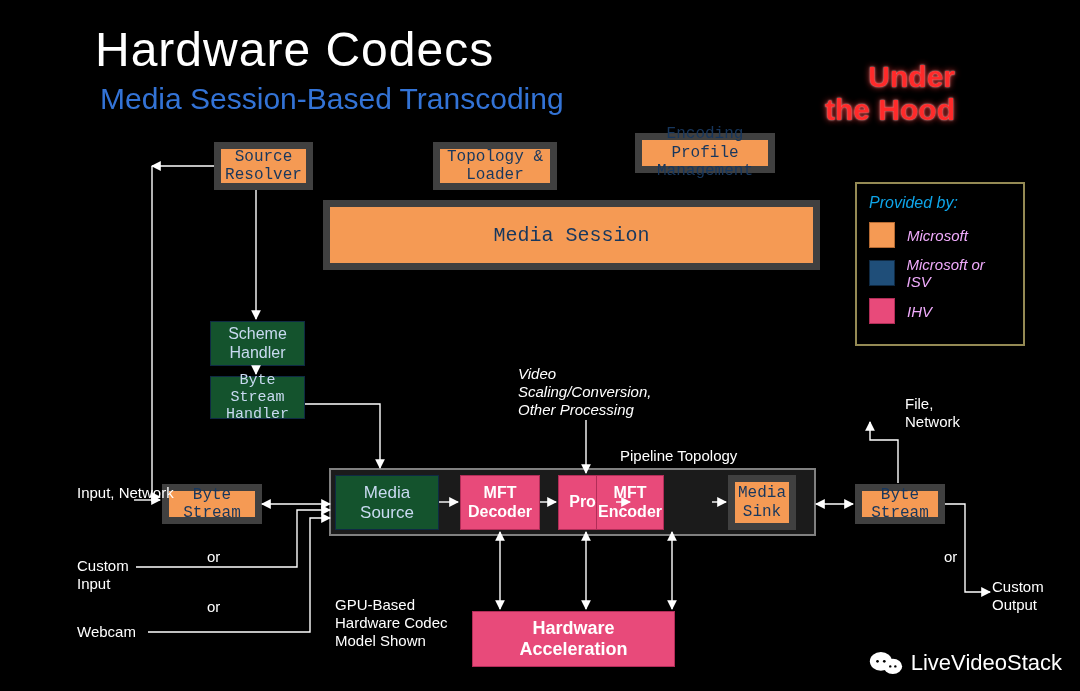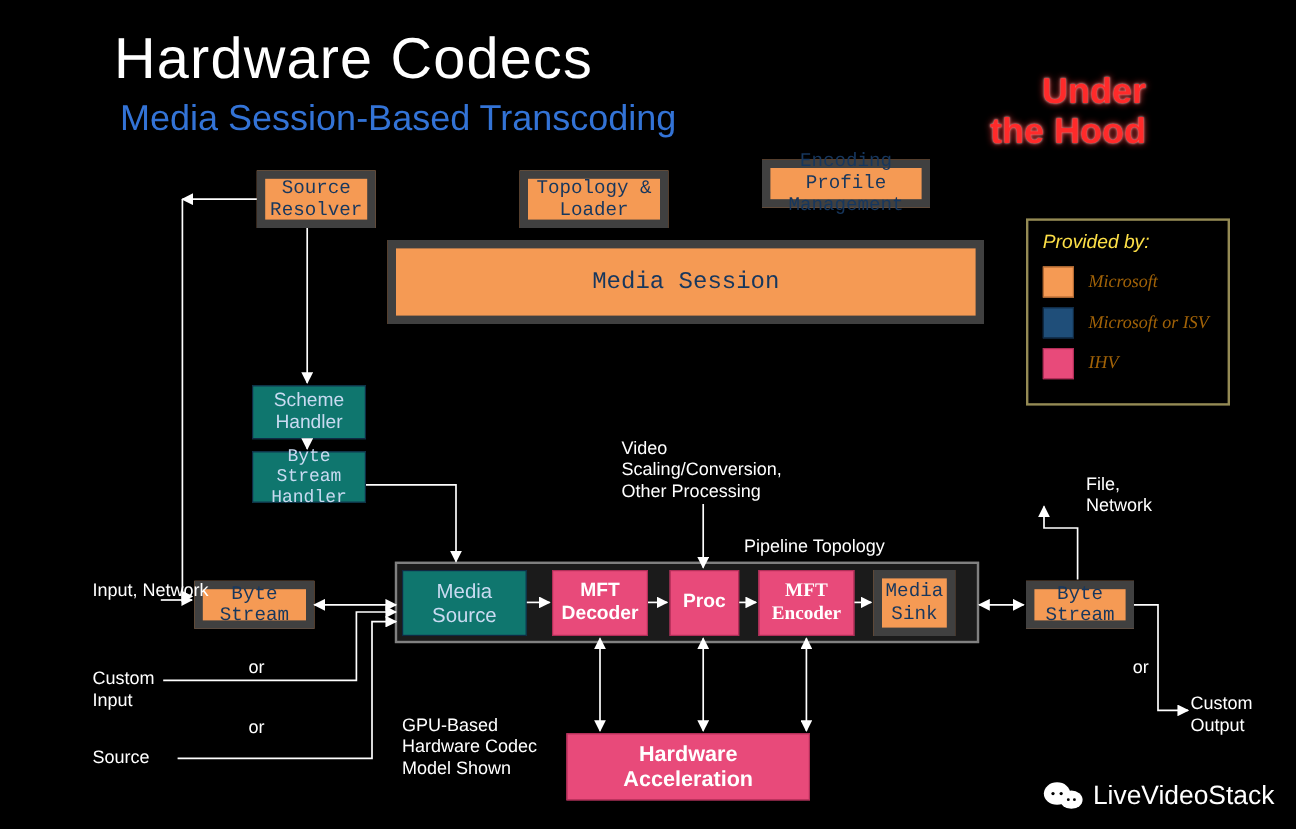--- a/index.html
+++ b/index.html
@@ -5,33 +5,33 @@
   * { box-sizing: border-box; margin: 0; padding: 0; }
   html, body { width: 1080px; height: 691px; background: #000; font-family: "Segoe UI Light", "Segoe UI", Arial, sans-serif; overflow: hidden; }
   .stage { position: relative; width: 1080px; height: 691px; color: #fff; }
 
   .title { position: absolute; left: 95px; top: 22px; font-size: 48px; font-weight: 200; letter-spacing: 1px; }
   .subtitle { position: absolute; left: 100px; top: 82px; font-size: 30px; font-weight: 300; color: #3373d6; }
   .corner { position: absolute; right: 125px; top: 60px; width: 170px; text-align: right; font-size: 30px; font-weight: 700; color: #ff2a2a; text-shadow: 0 0 6px rgba(255,60,60,0.9), 0 0 2px #fff; line-height: 1.1; }
 
   .box { position: absolute; display: flex; align-items: center; justify-content: center; text-align: center; font-size: 16px; font-weight: 400; padding: 4px; line-height: 1.15; }
   .orange { background: #f59a54; color: #17375e; border: 7px solid #404040; font-family: Liberation Mono, monospace; }
-  .blue { background: #0f766e; color: #c9daf1; border: 1px solid #0f2a44; }
+  .blue { background: #14532d; color: #c9daf1; border: 1px solid #0f2a44; }
   .pink { background: #e84a7a; color: #fff; border: 1px solid #b12d58; }
 
   .label { position: absolute; color: #fff; font-size: 15px; line-height: 1.2; font-weight: 300; }
 
   .pipeline { position: absolute; border: 2px solid #808080; background: #1b1b1b; }
   .plabel { position: absolute; color: #fff; font-size: 15px; font-weight: 300; }
 
   .legend { position: absolute; border: 2px solid #948a54; padding: 10px 12px 12px; }
-  .legend-title { color: #fde047; font-style: italic; font-size: 16px; margin-bottom: 10px; }
+  .legend-title { color: #0ea5e9; font-style: italic; font-size: 16px; margin-bottom: 10px; }
   .legend-row { display: flex; align-items: center; margin: 8px 0; }
   .swatch { width: 26px; height: 26px; margin-right: 12px; }
-  .legend-row span.txt { color: #a16207; font-style: italic; font-size: 15px; font-family: Liberation Serif, serif; }
+  .legend-row span.txt { color: #f0abfc; font-style: italic; font-size: 15px; }
 
   svg.wires { position: absolute; left: 0; top: 0; width: 1080px; height: 691px; pointer-events: none; }
   .watermark { position: absolute; right: 18px; bottom: 14px; display: flex; align-items: center; gap: 8px; color: #fff; font-size: 22px; font-weight: 400; }
   .wm-icon { width: 34px; height: 28px; }
 </style>
 </head>
 <body>
 
 <div class="stage">
 
@@ -50,33 +50,33 @@
   <div class="box blue" style="left:210px; top:321px; width:95px; height:45px;">Scheme Handler</div>
   <div class="box blue" style="left:210px; top:376px; width:95px; height:43px; font-size:15px;font-family:Liberation Mono, monospace;">Byte Stream Handler</div>
 
   <div class="pipeline" style="left:329px; top:468px; width:487px; height:68px;"></div>
   <div class="plabel" style="left:620px; top:447px;">Pipeline Topology</div>
 
   <div class="box orange" style="left:162px; top:484px; width:100px; height:40px;">Byte Stream</div>
   <div class="box blue" style="left:335px; top:475px; width:104px; height:55px; font-size:17px;">Media Source</div>
   <div class="box pink" style="left:460px; top:475px; width:80px; height:55px; font-weight:600;">MFT Decoder</div>
   <div class="box pink" style="left:558px; top:475px; width:58px; height:55px; font-weight:600;">Proc</div>
-  <div class="box pink" style="left:632px; top:475px; width:80px; height:55px; font-weight:600;font-family:Liberation Serif, serif;">MFT Encoder</div>
+  <div class="box pink" style="left:596px; top:475px; width:68px; height:55px; font-weight:600;">MFT Encoder</div>
   <div class="box orange" style="left:728px; top:475px; width:68px; height:55px;">Media Sink</div>
   <div class="box orange" style="left:855px; top:484px; width:90px; height:40px;">Byte Stream</div>
 
   <div class="box pink" style="left:472px; top:611px; width:203px; height:56px; font-size:18px; font-weight:600;">Hardware Acceleration</div>
 
   <div class="label" style="left:77px; top:484px;"><span>Input, Network</span></div>
   <div class="label" style="left:77px; top:557px;">Custom<br>Input</div>
-  <div class="label" style="left:77px; top:623px;">Source</div>
+  <div class="label" style="left:77px; top:623px;">Webcam</div>
   <div class="label" style="left:207px; top:548px;">or</div>
   <div class="label" style="left:207px; top:598px;">or</div>
   <div class="label" style="left:944px; top:548px;">or</div>
-  <div class="label" style="left:518px; top:365px; width:160px;">Video<br>Scaling/Conversion,<br>Other Processing</div>
+  <div class="label" style="left:518px; top:365px; width:160px;font-style:italic;">Video<br>Scaling/Conversion,<br>Other Processing</div>
   <div class="label" style="left:335px; top:596px; width:140px;">GPU-Based<br>Hardware Codec<br>Model Shown</div>
   <div class="label" style="left:905px; top:395px;">File,<br>Network</div>
   <div class="label" style="left:992px; top:578px;">Custom<br>Output</div>
 
   <div class="legend" style="left:855px; top:182px; width:170px;">
     <div class="legend-title">Provided by:</div>
     <div class="legend-row">
       <div class="swatch" style="background:#f59a54;border:1px solid #b56a32;"></div>
       <span class="txt">Microsoft</span>
     </div>

